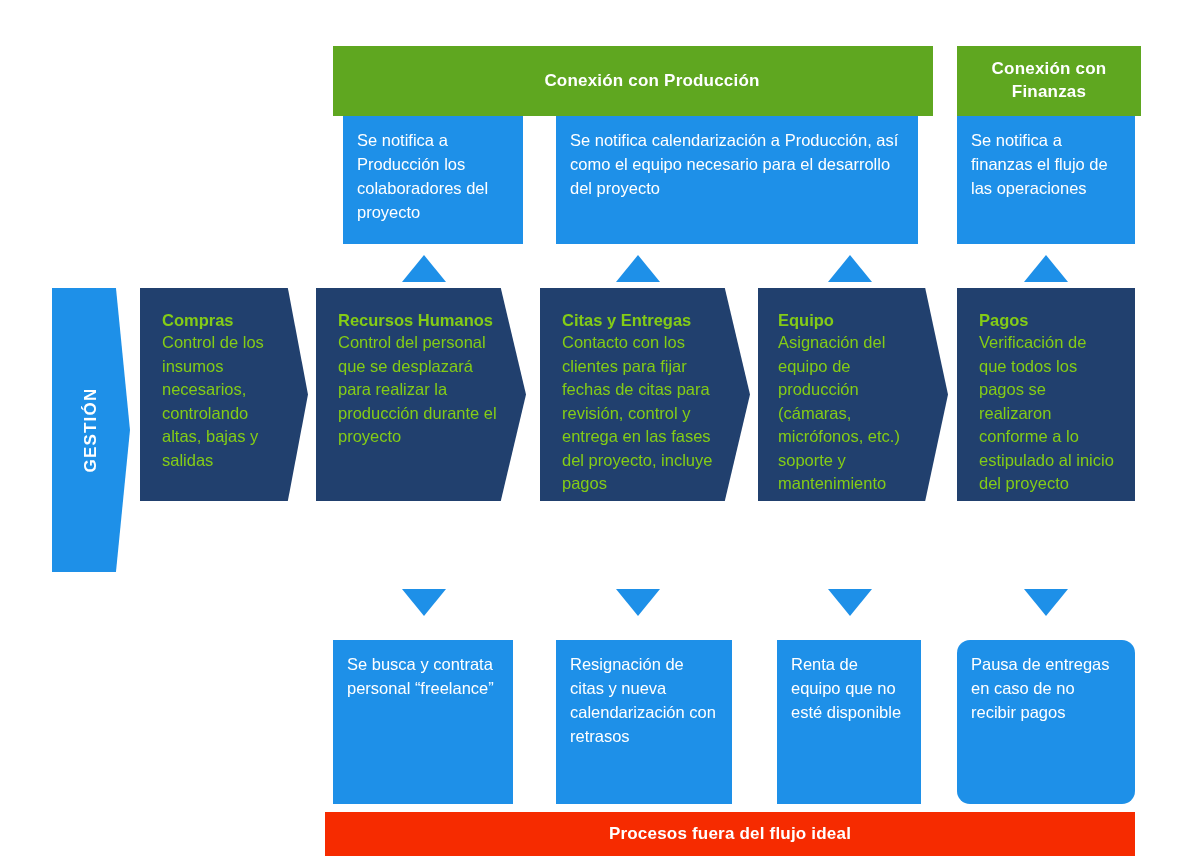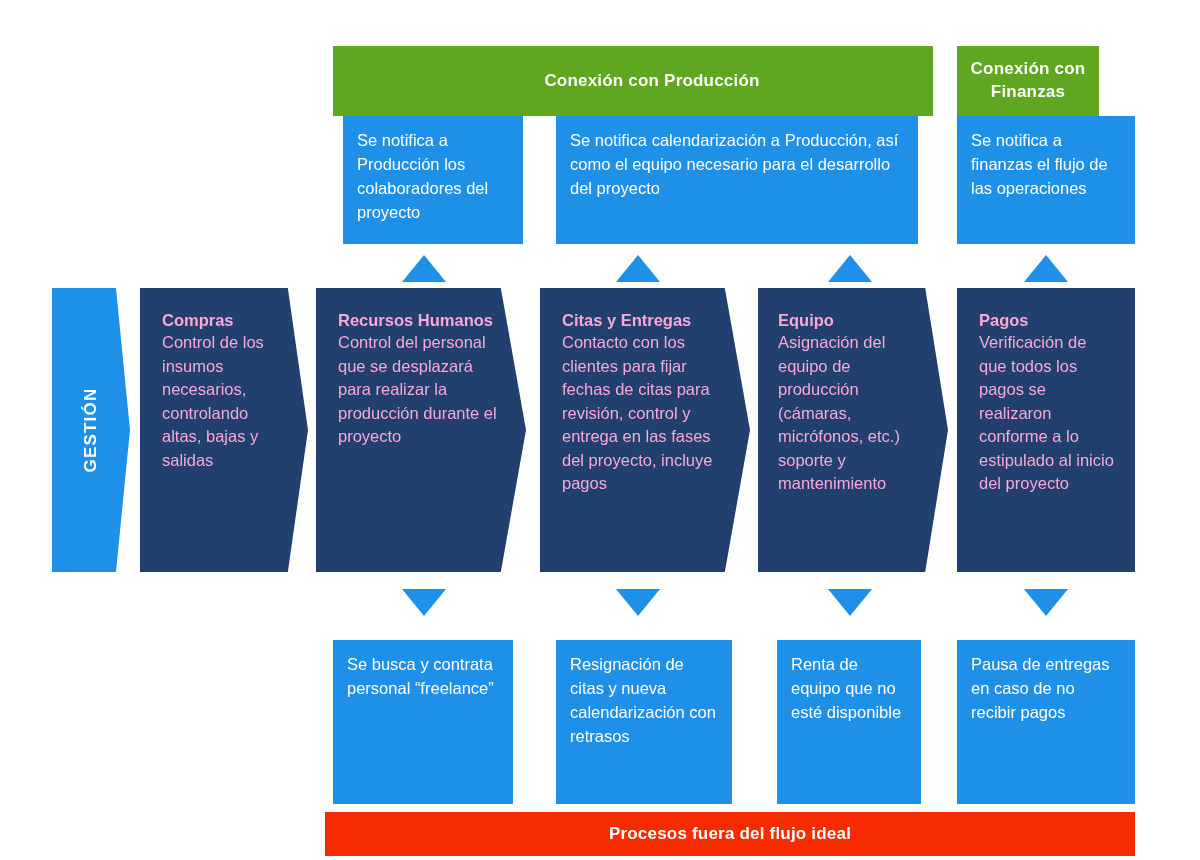--- a/index.html
+++ b/index.html
@@ -27,21 +27,21 @@
     font-size: 17px;
     display: flex;
     align-items: center;
     justify-content: center;
     text-align: center;
     line-height: 1.35;
     letter-spacing: 0.2px;
     padding: 4px 10px;
   }
   #conn-prod  { left: 333px; top: 46px;  width: 600px; height: 70px; padding-left: 48px; }
-  #conn-finan { left: 957px; top: 46px;  width: 142px; height: 70px; }
+  #conn-finan { left: 957px; top: 46px;  width: 184px; height: 70px; }
 
   
   .note-box {
     position: absolute;
     background: #1E90E8;
     color: #ffffff;
     font-size: 16.5px;
     line-height: 1.45;
     padding: 13px 14px 10px 14px;
     white-space: pre-line;
@@ -92,23 +92,23 @@
     color: #ffffff;
     font-weight: bold;
     font-size: 17px;
     letter-spacing: 1.2px;
   }
 
   
   .proc {
     position: absolute;
     top: 288px;
-    height: 284px;
+    height: 213px;
     background: #21406E;
-    color: #f9a8d4;
+    color: #84cc16;
     padding: 22px 20px 10px 22px;
     font-size: 16.5px;
     line-height: 1.42;
     clip-path: polygon(0% 0%, 88% 0%, 100% 50%, 88% 100%, 0% 100%);
   }
   .proc.flat {
     clip-path: none;
   }
   .proc .p-title {
     display: block;
@@ -135,21 +135,21 @@
     background: #1E90E8;
     color: #ffffff;
     font-size: 16.5px;
     line-height: 1.45;
     padding: 13px 14px 10px 14px;
     white-space: pre-line;
   }
   #exc-1 { left: 333px; width: 180px; }
   #exc-2 { left: 556px; width: 176px; }
   #exc-3 { left: 777px; width: 144px; }
-  #exc-4 { left: 957px; width: 178px; }
+  #exc-4 { left: 957px; width: 178px; border-radius: 13px; }
 
   
   #red-bar {
     position: absolute;
     left: 325px; top: 768px;
     width: 810px; height: 44px;
     background: #F62B00;
     color: #ffffff;
     font-weight: bold;
     font-size: 17px;

